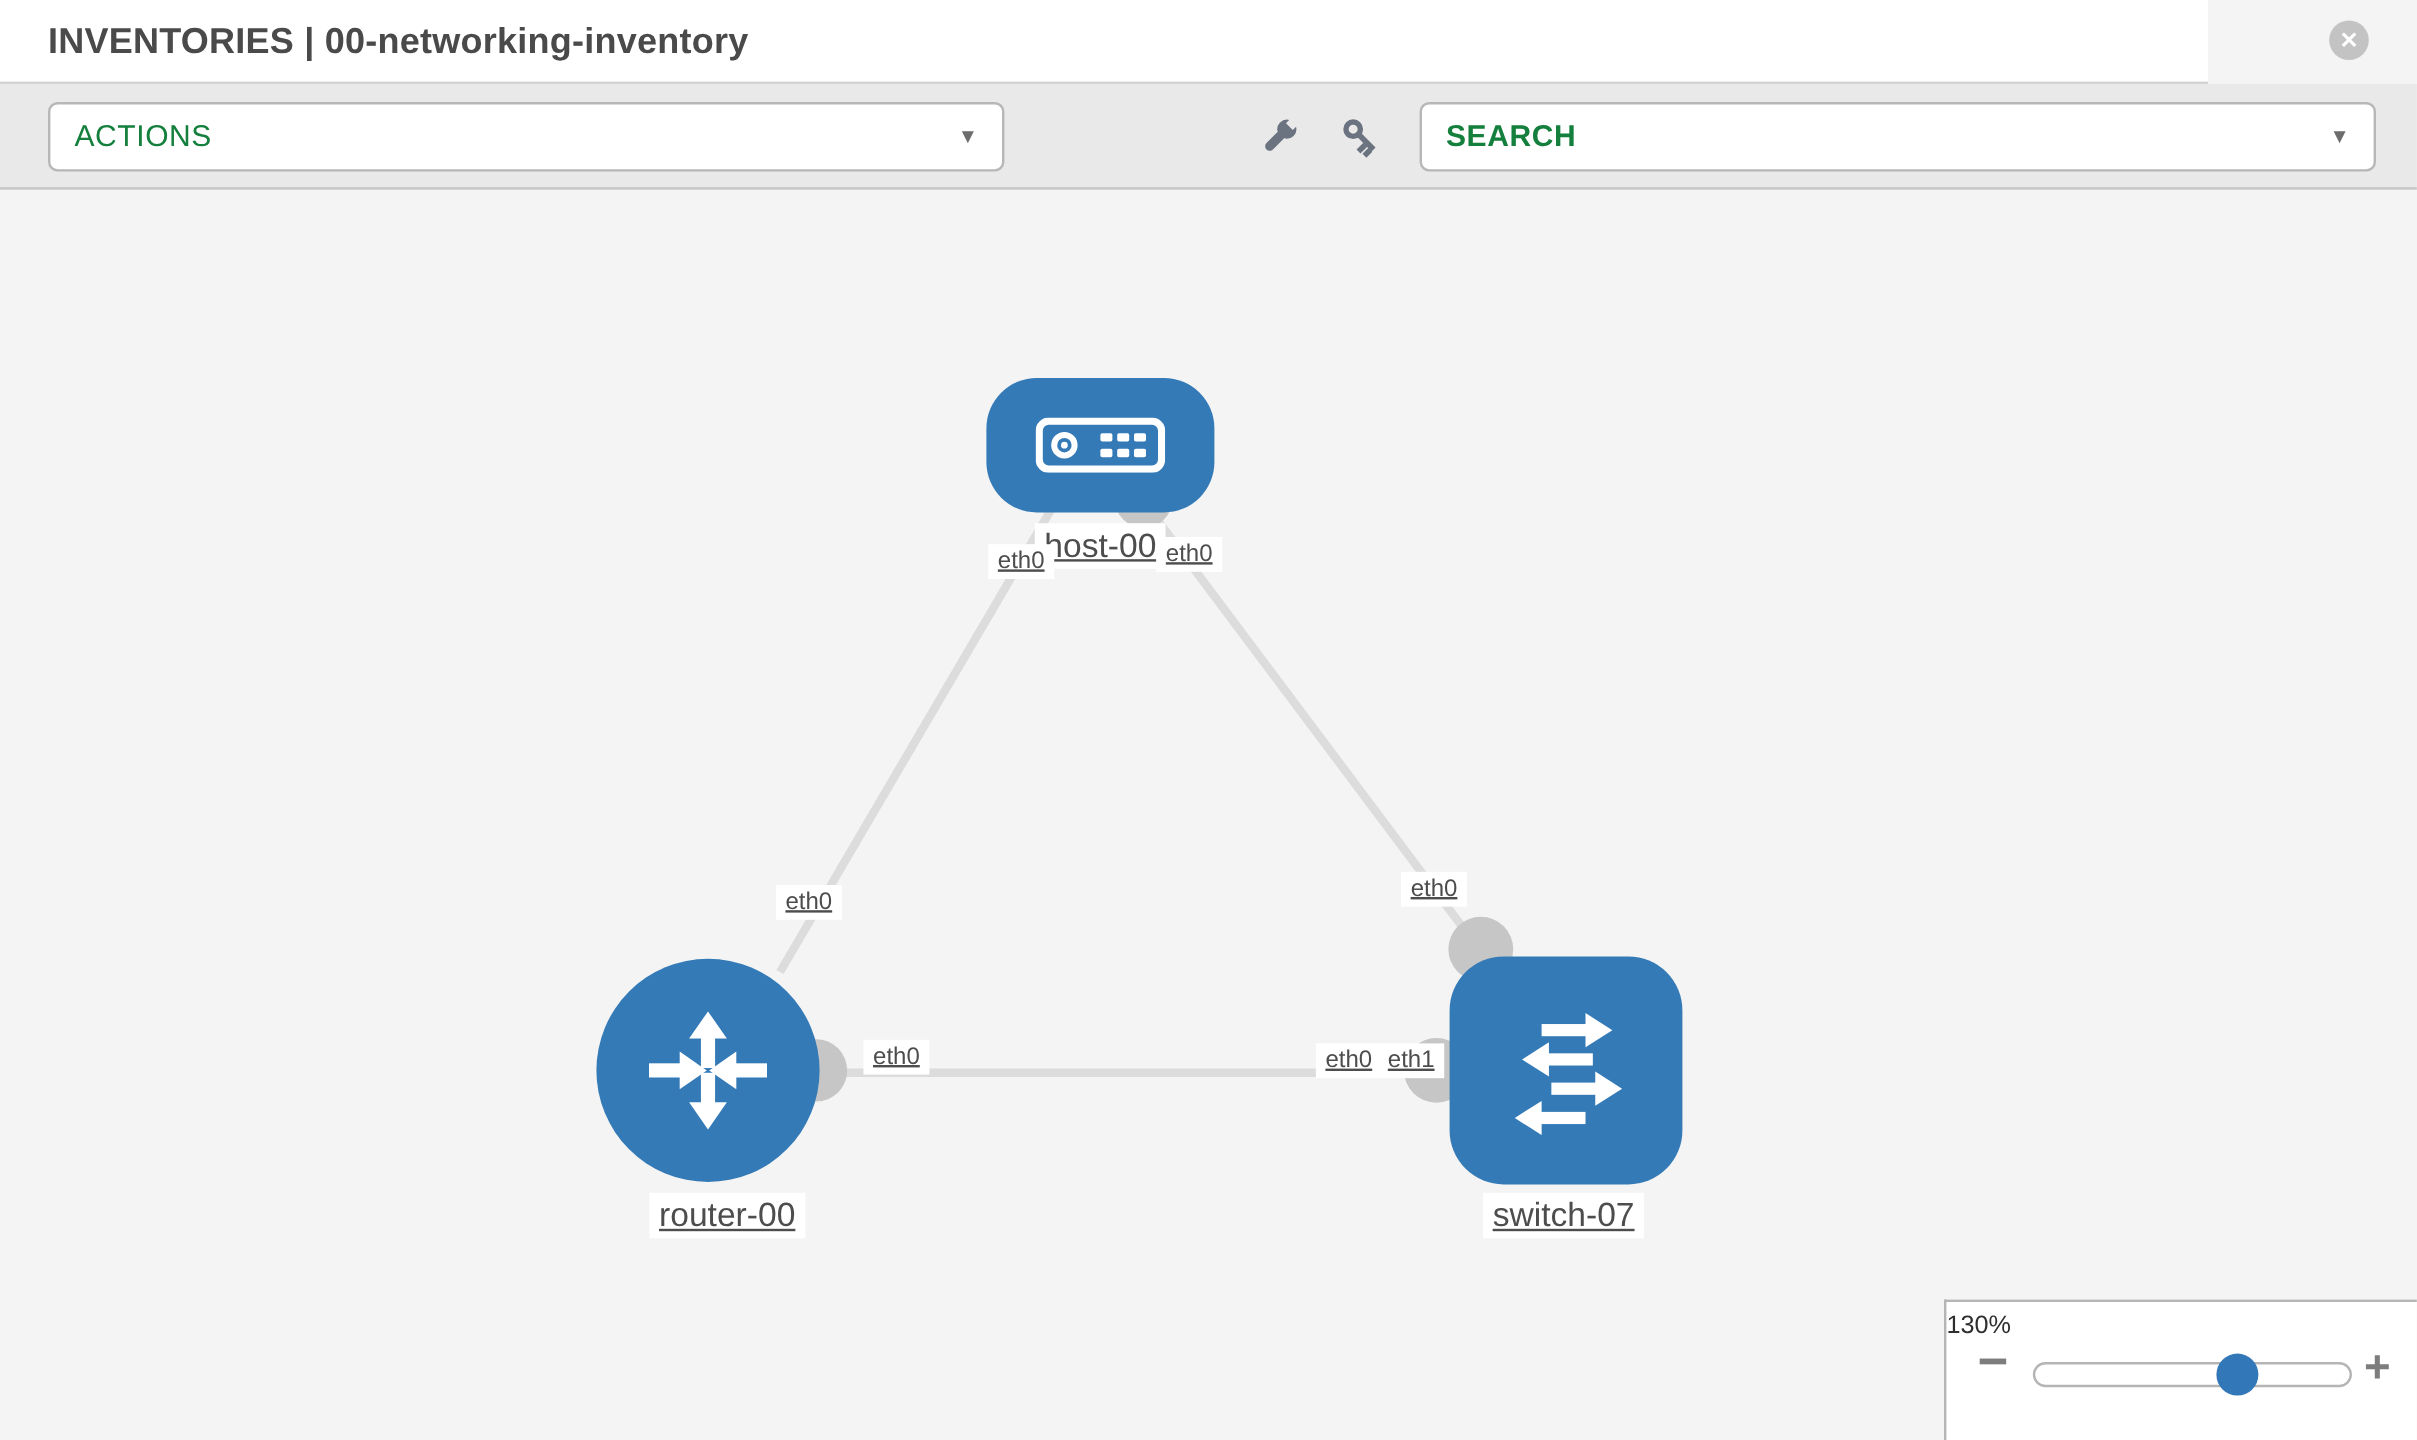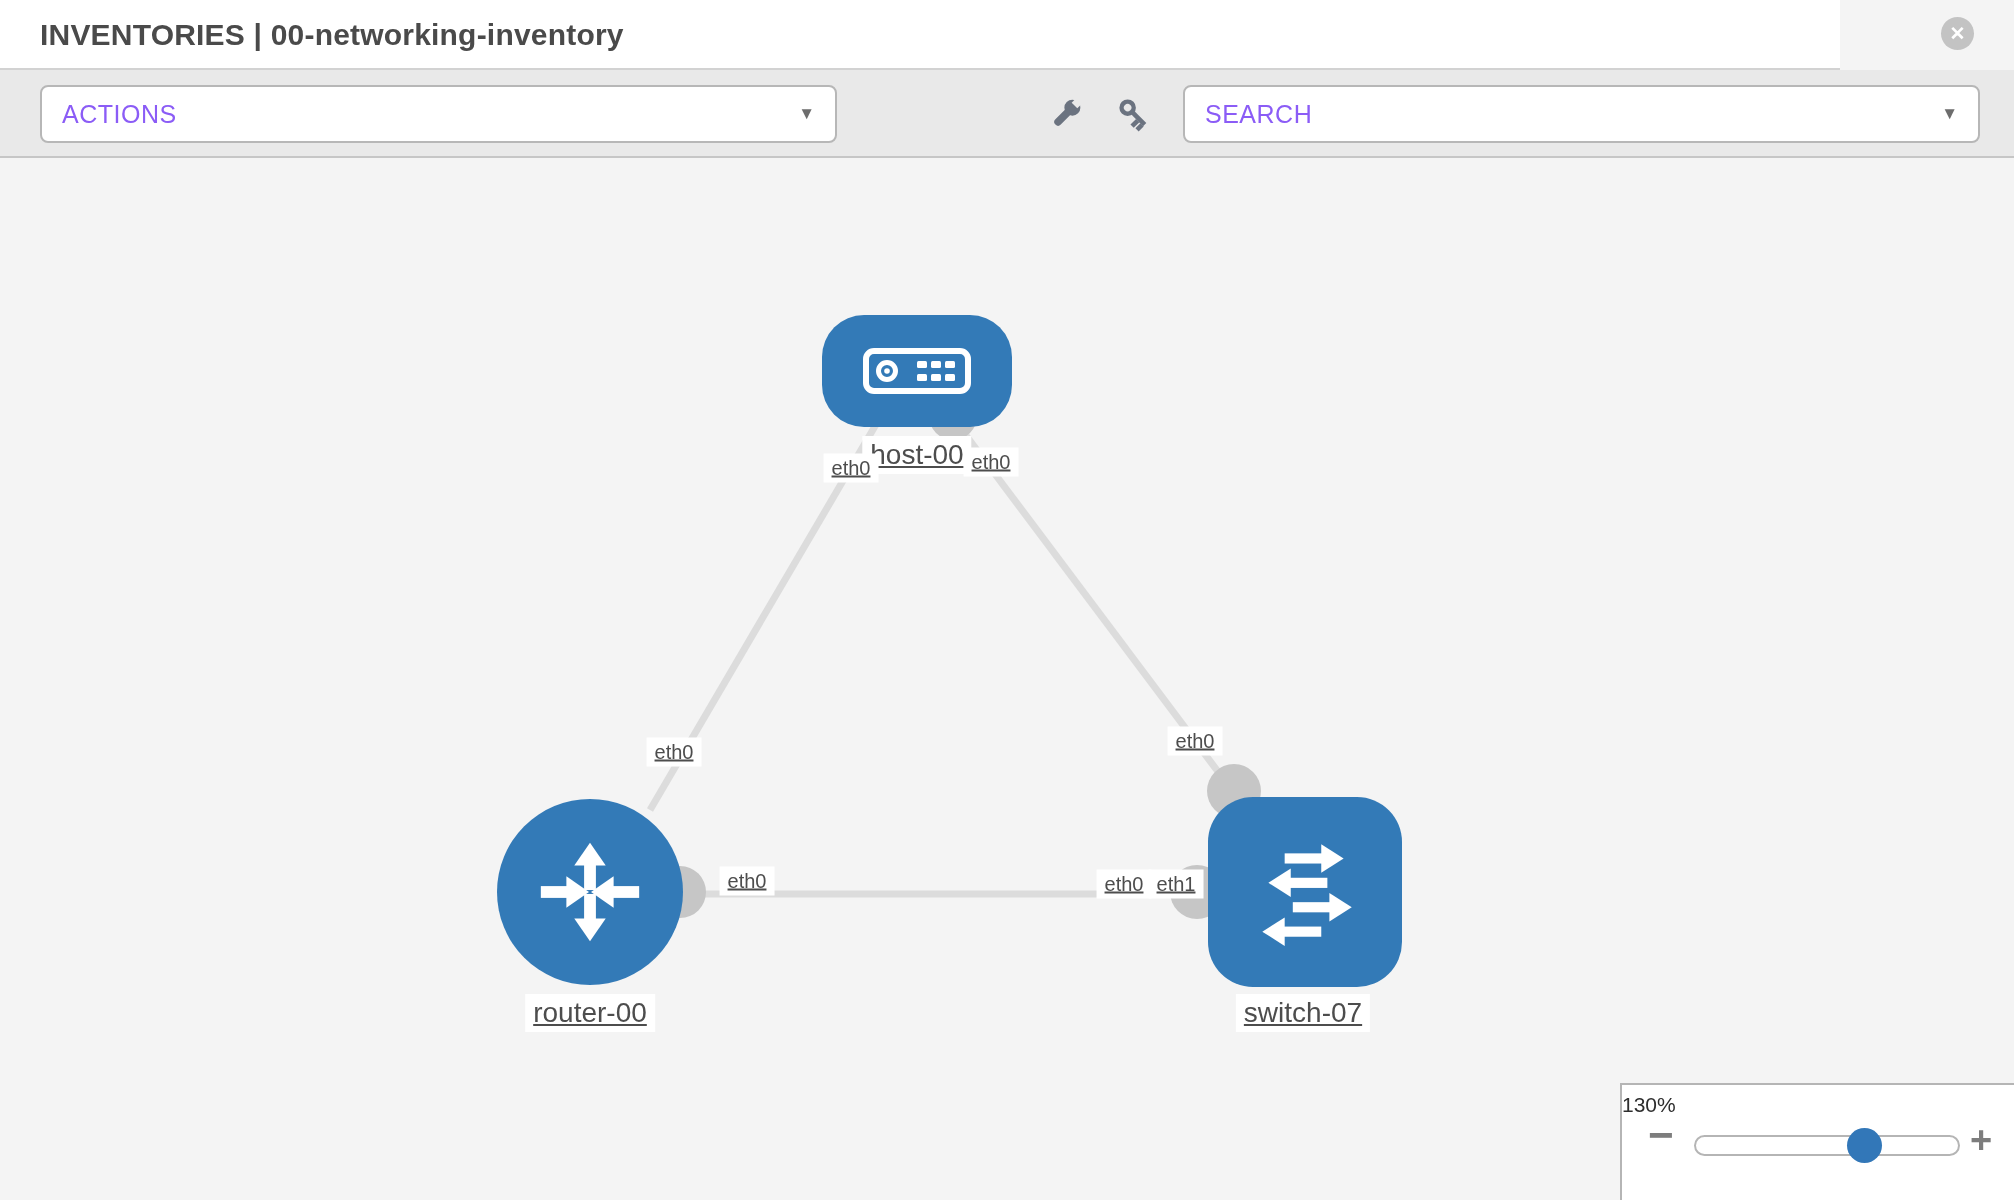--- a/index.html
+++ b/index.html
@@ -16,22 +16,22 @@
     font-weight:bold; display:flex; align-items:center; justify-content:center;
     cursor:pointer; }
 
   
   .toolbar { position:absolute; left:0; top:70px; width:2014px; height:88px;
     background:#e9e9e9; border-bottom:2px solid #c6c6c6; }
   .select-box { position:absolute; top:15px; height:58px; background:#ffffff;
     border:2px solid #b7b7b7; border-radius:8px; display:flex; align-items:center;
     padding:0 20px; cursor:pointer; }
   .select-actions { left:40px; width:797px; }
-  .select-search { left:1183px; width:797px; }
-  .select-label { font-size:25px; color:#8b5cf6; letter-spacing:0.5px; flex:1; }
+  .select-search { left:1183px; width:797px;font-weight:bold; }
+  .select-label { font-size:25px; color:#15803d; letter-spacing:0.5px; flex:1; }
   .select-caret { font-size:17px; color:#6d6d6d; margin-left:12px; }
   .tool-icon { position:absolute; top:26px; width:36px; height:36px; cursor:pointer; }
   .tool-wrench { left:1048px; }
   .tool-key { left:1116px; }
 
   
   .canvas { position:absolute; left:0; top:160px; width:2014px; height:1040px;
     background:#f4f4f4; }
   .links-svg { position:absolute; left:0; top:0; z-index:1; }
   .link { stroke:#dcdcdc; stroke-width:7; }
@@ -45,21 +45,21 @@
     display:flex; align-items:center; justify-content:center; cursor:pointer; }
   .node-host   { left:822px;  top:155px; width:190px; height:112px; border-radius:42px; }
   .node-router { left:497px;  top:639px; width:186px; height:186px; border-radius:50%; }
   .node-switch { left:1208px; top:637px; width:194px; height:190px; border-radius:45px; }
 
   .chip { position:absolute; background:#ffffff; color:#4d4d4d;
     padding:3px 8px; white-space:nowrap; transform:translate(-50%,-50%);text-decoration:underline; }
   .node-label { font-size:28px; z-index:4; }
   .if-label { font-size:20px; z-index:4; }
   .lbl-host     { left:917px;  top:295px; }
-  .lbl-router   { left:590px;  top:853px; }
+  .lbl-router   { left:606px;  top:853px; }
   .lbl-switch   { left:1303px; top:853px; }
   .if-host-l    { left:851px;  top:308px; }
   .if-host-r    { left:991px;  top:302px; }
   .if-router-t  { left:674px;  top:592px; }
   .if-router-r  { left:747px;  top:721px; }
   .if-switch-t  { left:1195px; top:581px; }
   .if-switch-l0 { left:1124px; top:724px; z-index:4; }
   .if-switch-l1 { left:1176px; top:724px; z-index:5; }
 
   

